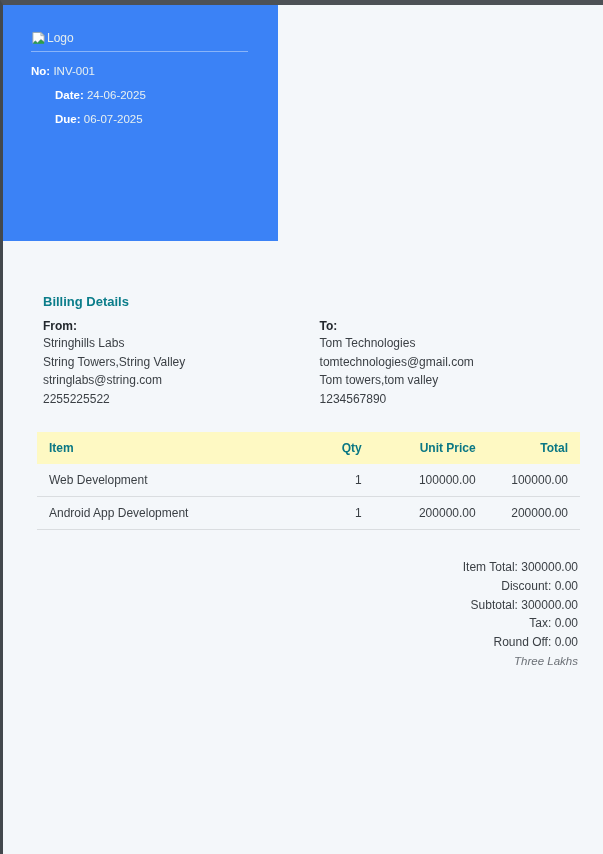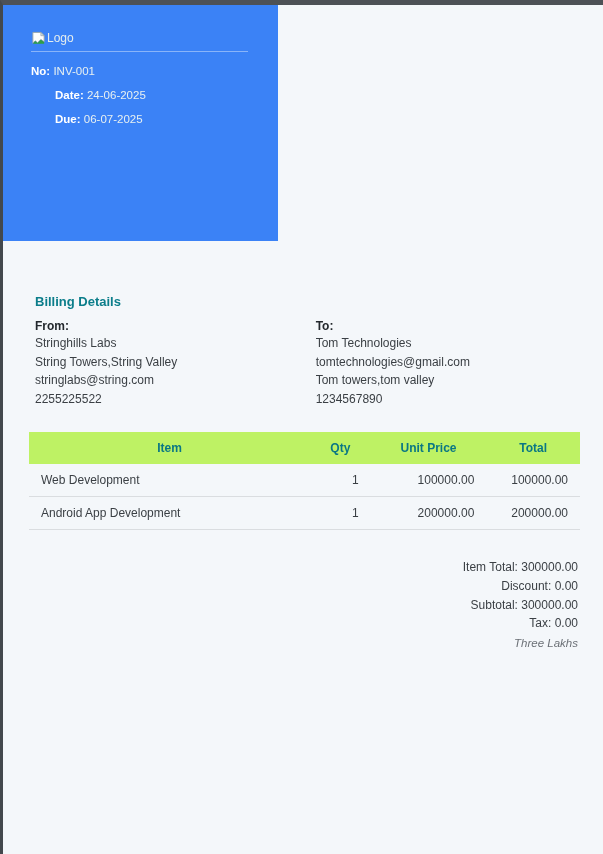--- a/index.html
+++ b/index.html
@@ -37,21 +37,21 @@
   .inv-rule {
     border: none;
     border-top: 1px solid rgba(255,255,255,0.4);
     margin-top: 5px;
   }
   .hfield { margin-top: 12px; font-size: 11.5px; line-height: 14px; color: #e7f0f1; }
   .hfield + .hfield { margin-top: 10px; margin-left: 24px; }
   .hfield b { color: #ffffff; }
 
   
-  .content { padding: 0 23px 0 26px; }
+  .content { padding: 0 23px 0 34px; }
 
   .billing-title {
     margin: 53px 0 0 6px;
     font-size: 13px;
     font-weight: bold;
     color: #0b7d8a;
     line-height: 15px;
   }
   .billing-cols { display: flex; margin: 10px 0 0 6px; }
   .bcol-from { width: 51.5%; }
@@ -60,27 +60,26 @@
   .bline { font-size: 12px; line-height: 18.6px; color: #3a3f44; }
 
   
   table.items {
     width: 100%;
     margin-top: 24px;
     border-collapse: collapse;
     table-layout: fixed;
   }
   table.items th {
-    background: #bef264;
+    background: #fef9c3;
     color: #0a7784;
     font-size: 12px;
     font-weight: bold;
     padding: 9px 12px;
     line-height: 14px;
-    text-align: center;
   }
   table.items td {
     font-size: 12px;
     color: #3a3f44;
     padding: 9px 12px;
     line-height: 14px;
     border-bottom: 1px solid #dadde0;
   }
   .col-item  { width: 51%; text-align: left; }
   .col-qty   { width: 11%; text-align: right; }
@@ -192,16 +191,20 @@
       <span>0.00</span>
     </div>
     <div class="tline">
       <span>Subtotal:</span>
       <span>300000.00</span>
     </div>
     <div class="tline">
       <span>Tax:</span>
       <span>0.00</span>
     </div>
+    <div class="tline">
+      <span>Round Off:</span>
+      <span>0.00</span>
+    </div>
     <div class="in-words">Three Lakhs</div>
   </div>
 
 </div>
 
 </body></html>

